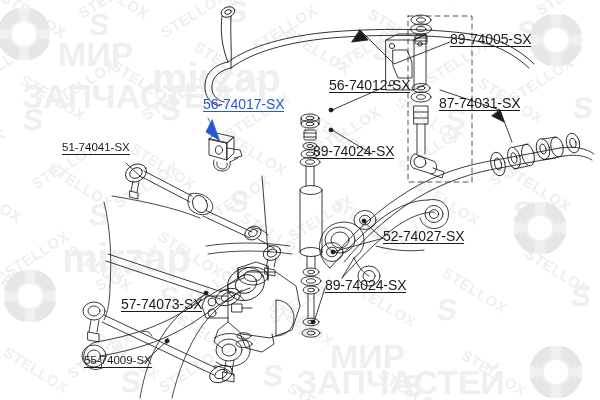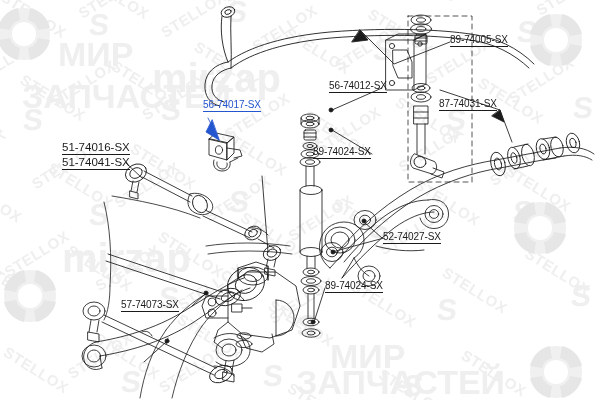--- a/index.html
+++ b/index.html
@@ -12,21 +12,21 @@
   #watermark{position:absolute;inset:0;pointer-events:none;z-index:1;}
   #watermark svg{display:block;}
 
   
   #drawing{position:absolute;inset:0;z-index:2;}
   #drawing svg{display:block;}
 
   
   #labels{position:absolute;inset:0;z-index:3;}
   .lbl{position:absolute;white-space:nowrap;color:#1b1b1b;
-       font-size:10px;letter-spacing:-0.1px;line-height:13px;}
+       font-size:14px;letter-spacing:-0.1px;line-height:13px;}
   .lbl.hl{color:#2456cf;}
   .ul{border-bottom:1.1px solid #1b1b1b;padding-bottom:0px;}
   .ul.hl{border-bottom-color:#2456cf;}
   .stack{position:absolute;}
   .stack .row{white-space:nowrap;font-size:11.5px;line-height:14px;color:#1b1b1b;}
   .stack .row.top{border-bottom:1.1px solid #1b1b1b;}
   .stack .row.bot{border-bottom:1.1px solid #1b1b1b;}
 </style>
 </head>
 <body>
@@ -439,21 +439,20 @@
       <g>
         <ellipse cx="244" cy="336" rx="7" ry="3.2"></ellipse>
         <ellipse cx="244" cy="344" rx="8" ry="3.6"></ellipse>
       </g>
     </svg>
   </div>
 
   <div id="labels">
 
     <div class="stack" style="left:62px;top:140px;">
-      <div class="row top">51-74016-SX</div>
       <div class="row bot">51-74041-SX</div>
     </div>
 
     <div class="lbl hl ul hl" style="left:203px;top:98px;">56-74017-SX</div>
 
     <div class="stack" style="left:205px;top:152px;">
     </div>
 
     <div class="lbl ul" style="left:329px;top:79px;">56-74012-SX</div>
 
@@ -463,16 +462,17 @@
 
     <div class="lbl ul" style="left:313px;top:145px;">89-74024-SX</div>
 
     <div class="lbl ul" style="left:383px;top:230px;">52-74027-SX</div>
 
     <div class="lbl ul" style="left:325px;top:279px;">89-74024-SX</div>
 
     <div class="lbl ul" style="left:121px;top:298px;">57-74073-SX</div>
 
     <div class="stack" style="left:84px;top:353px;">
+      <div class="row top">55-74009-SX</div>
     </div>
 
   </div>
 </div>
 
 </body></html>

